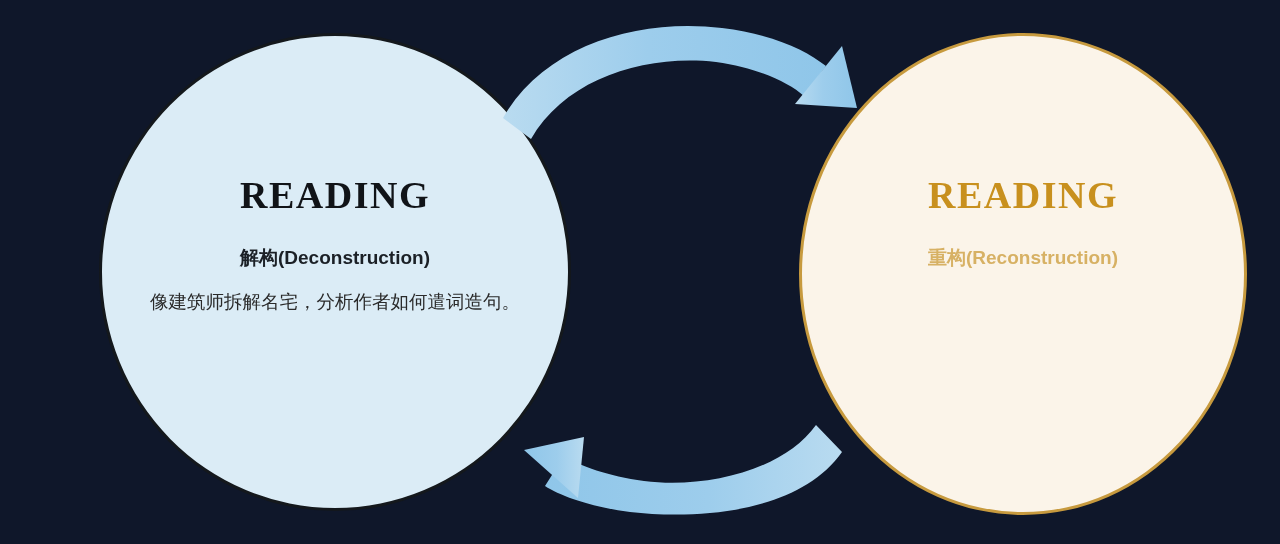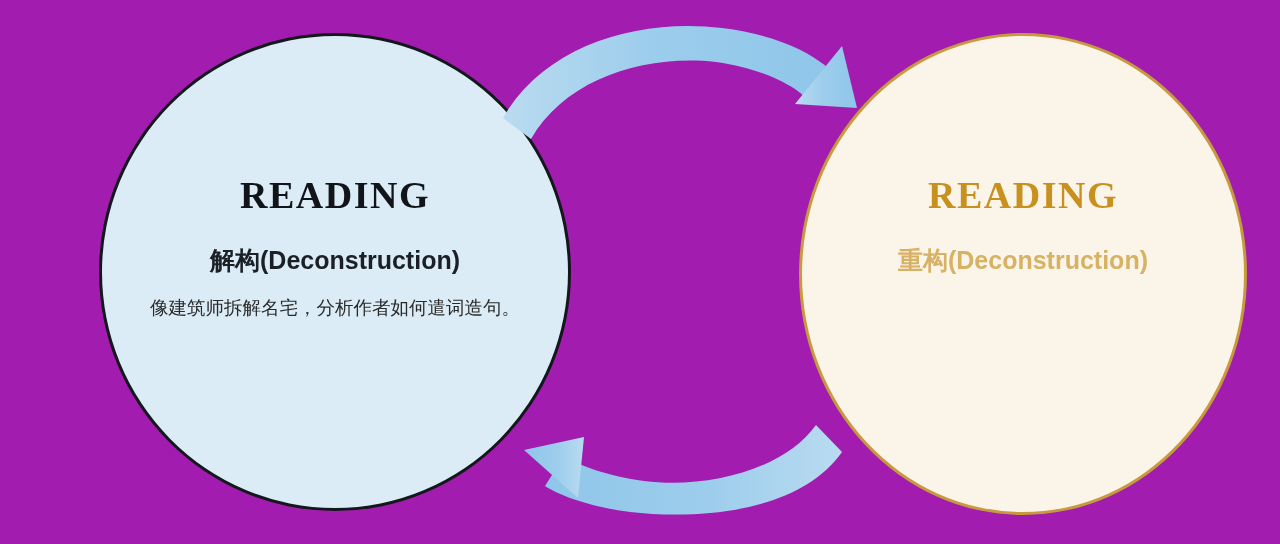--- a/index.html
+++ b/index.html
@@ -4,21 +4,21 @@
 <style>
   html, body {
     margin: 0;
     padding: 0;
     background: #ffffff;
   }
   #canvas {
     position: relative;
     width: 1280px;
     height: 544px;
-    background: #a21caf;
+    background: #0f172a;
     overflow: hidden;
     font-family: "Liberation Sans", sans-serif;
   }
 
   
   .circle {
     position: absolute;
     border-radius: 50%;
     box-sizing: border-box;
     display: flex;
@@ -61,21 +61,21 @@
     letter-spacing: 1.5px;
     line-height: 1;
     margin: 0;
   }
   #reading-title { color: #111418; }
   #writing-title { color: #c8901e; }
 
   .node-subtitle {
     font-family: "Liberation Sans", "DejaVu Sans", sans-serif;
     font-weight: bold;
-    font-size: 25px;
+    font-size: 19px;
     line-height: 1;
     margin-top: 34px;
   }
   #reading-subtitle { color: #1b2026; }
   #writing-subtitle { color: #d7b164; }
 
   .node-body {
     font-family: "Liberation Sans", "DejaVu Sans", sans-serif;
     font-size: 18.5px;
     line-height: 1.45;
@@ -104,21 +104,21 @@
     <div class="circle-inner">
       <div class="node-title" id="reading-title">READING</div>
       <div class="node-subtitle" id="reading-subtitle">解构(Deconstruction)</div>
       <div class="node-body" id="reading-body">像建筑师拆解名宅，分析作者如何遣词造句。</div>
     </div>
   </div>
 
   <div class="circle" id="writing-circle">
     <div class="circle-inner">
       <div class="node-title" id="writing-title">READING</div>
-      <div class="node-subtitle" id="writing-subtitle">重构(Deconstruction)</div>
+      <div class="node-subtitle" id="writing-subtitle">重构(Reconstruction)</div>
     </div>
   </div>
 
   <svg id="arrow-layer" viewBox="0 0 1280 544">
     <defs>
       <linearGradient id="arrowTopGrad" x1="0" y1="0" x2="1" y2="0">
         <stop offset="0%" stop-color="#b9dbf0"></stop>
         <stop offset="45%" stop-color="#9dcdec"></stop>
         <stop offset="100%" stop-color="#8fc6e9"></stop>
       </linearGradient>

